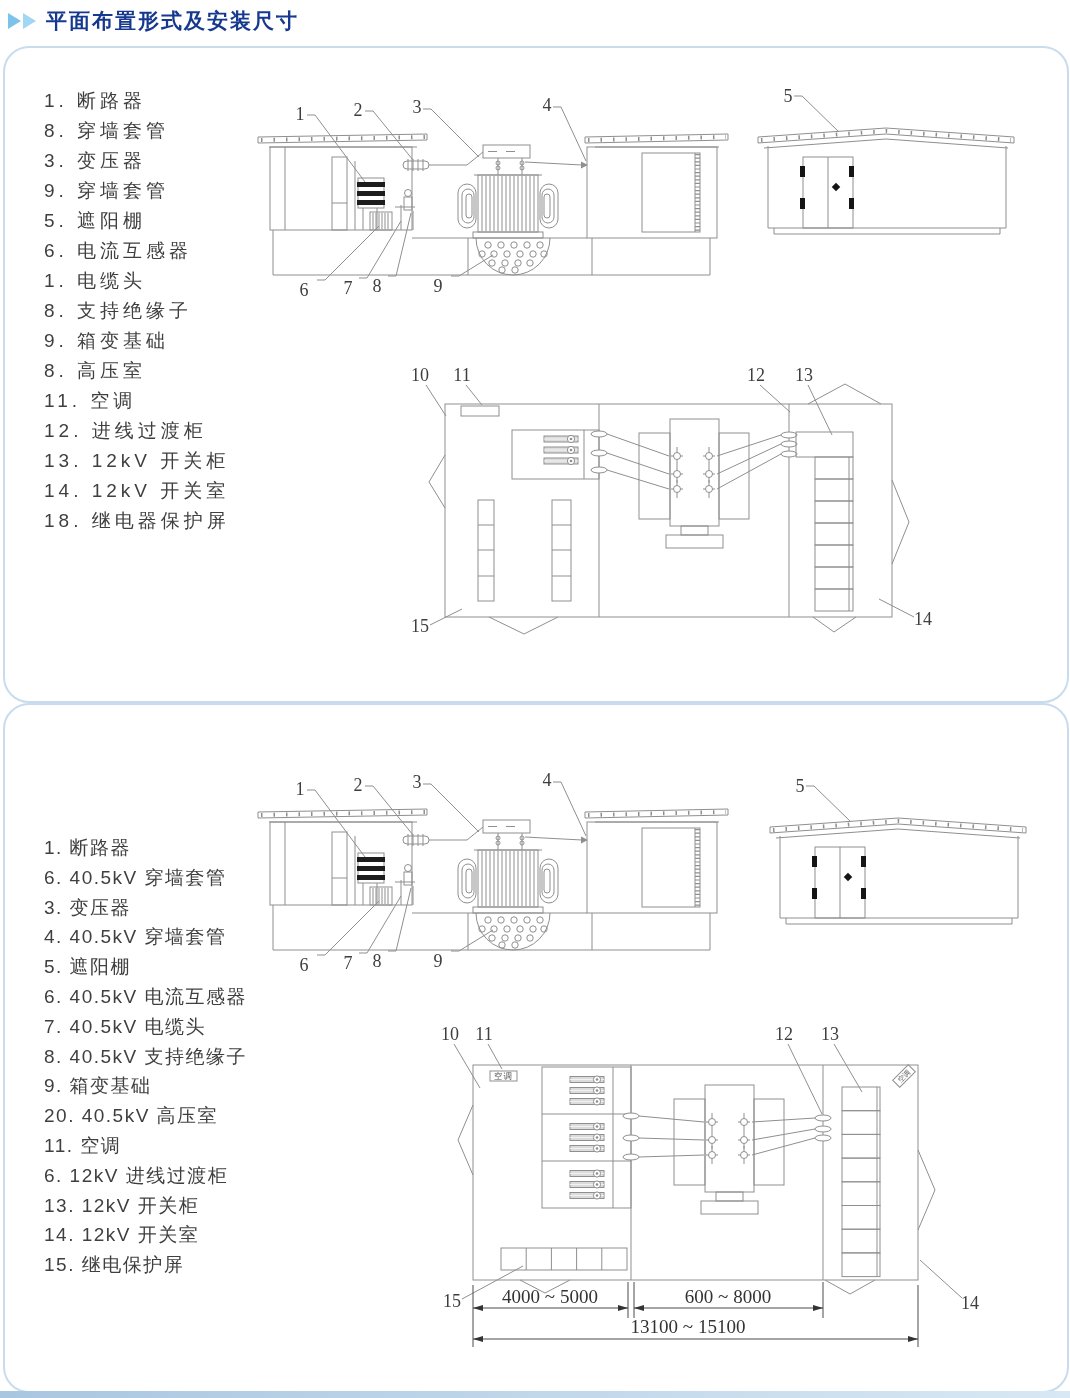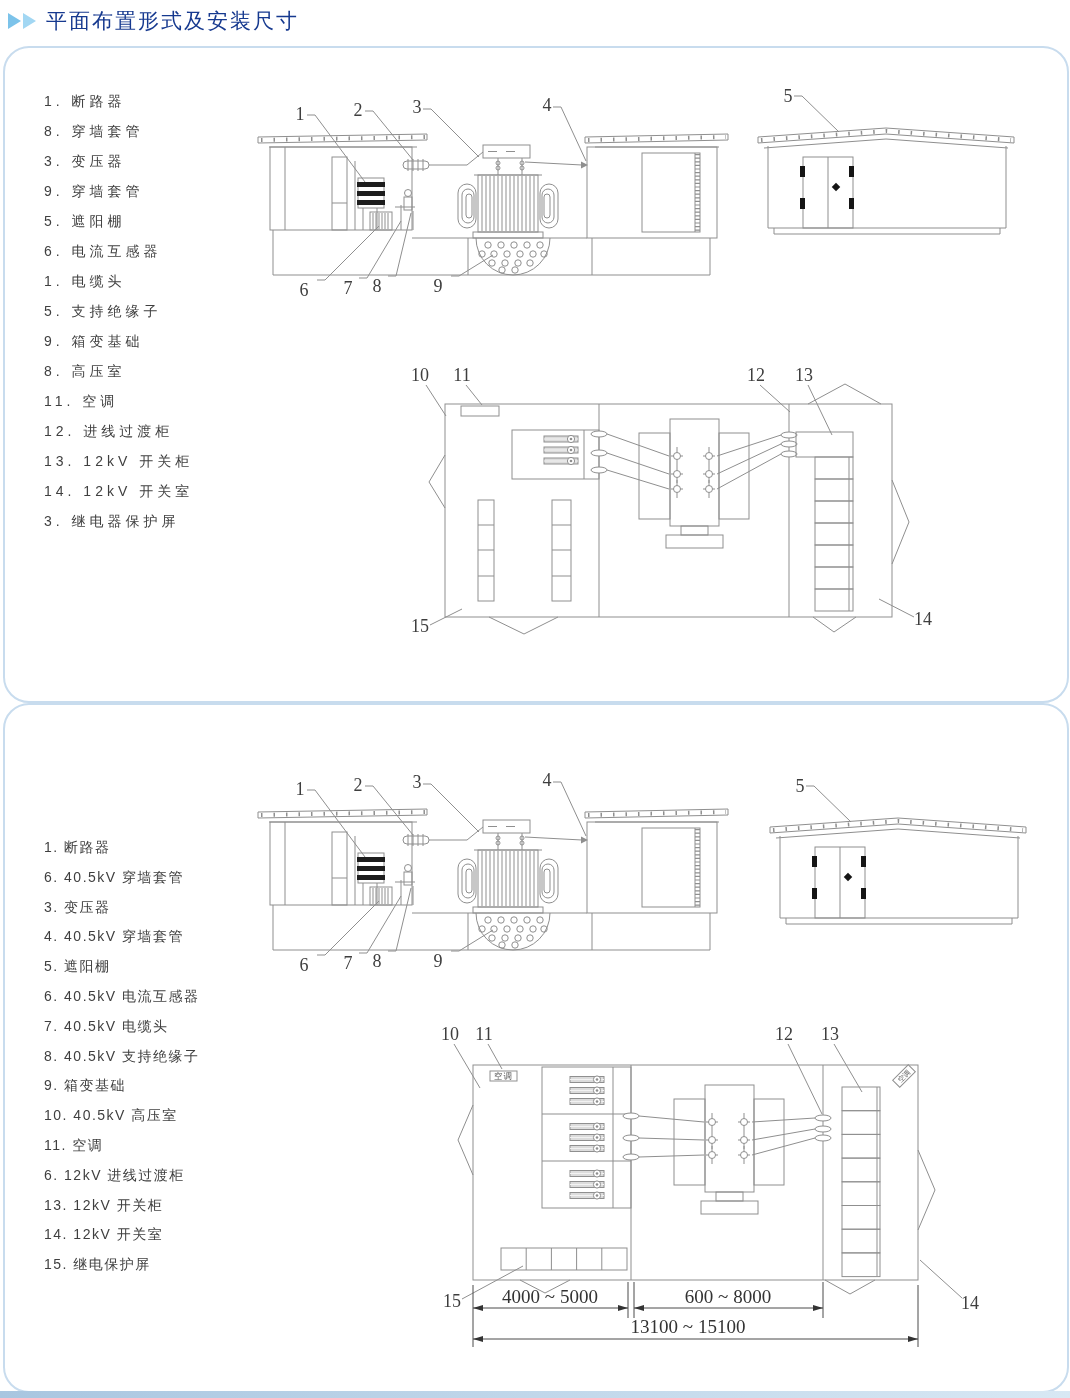--- a/index.html
+++ b/index.html
@@ -2,27 +2,27 @@
 <html><head>
 <meta charset="utf-8">
 <style>
   html,body{margin:0;padding:0;background:#fff;}
   #page{position:relative;width:1070px;height:1398px;background:#fff;overflow:hidden;
         font-family:"Liberation Sans",sans-serif;}
   .hdr{position:absolute;left:8px;top:6px;height:30px;display:flex;align-items:center;}
   .tri{width:0;height:0;border-top:8px solid transparent;border-bottom:8px solid transparent;
        border-left:13px solid #7cc3ea;margin-right:2px;}
   .tri2{border-left-color:#a2d7f3;}
-  .title{margin-left:8px;font-size:21px;font-weight:normal;color:#16398f;letter-spacing:2px;}
+  .title{margin-left:8px;font-size:21px;font-weight:bold;color:#16398f;letter-spacing:2px;}
   .panel{position:absolute;left:3px;width:1062px;border:2px solid #c8dcee;border-radius:26px;background:#fff;}
   #panel-top{top:46px;height:653px;}
   #panel-bottom{top:703px;height:686px;}
   .bottom-bar{position:absolute;left:0;top:1391px;width:1070px;height:7px;
               background:linear-gradient(90deg,#a9c6e0,#d8e8f4);}
-  .legend{position:absolute;color:#3f3f3f;font-size:14px;}
+  .legend{position:absolute;color:#3f3f3f;font-size:19px;}
   #legend-top{left:44px;top:86px;line-height:30px;letter-spacing:4px;}
   #legend-bottom{left:44px;top:833px;line-height:29.8px;letter-spacing:1.5px;}
   svg{position:absolute;overflow:visible;}
   .draw{stroke:#8f8f8f;fill:none;stroke-width:1;}
   .co{font:18px "Liberation Serif",serif;fill:#3e3e3e;text-anchor:middle;}
   .dim{font:19px "Liberation Serif",serif;fill:#333;text-anchor:middle;}
   .acl{font:8.5px "Liberation Sans",sans-serif;fill:#555;text-anchor:middle;letter-spacing:1px;}
   .acl2{font:7px "Liberation Sans",sans-serif;fill:#555;text-anchor:middle;}
   .dimline{stroke:#4a4a4a;fill:none;stroke-width:1;}
   .dimarrow{fill:#333;stroke:none;}
@@ -215,28 +215,28 @@
   <div class="panel" id="panel-bottom"></div>
 
   <div class="legend" id="legend-top">
     <div>1. 断路器</div>
     <div>8. 穿墙套管</div>
     <div>3. 变压器</div>
     <div>9. 穿墙套管</div>
     <div>5. 遮阳棚</div>
     <div>6. 电流互感器</div>
     <div>1. 电缆头</div>
-    <div>5. 支持绝缘子</div>
+    <div>8. 支持绝缘子</div>
     <div>9. 箱变基础</div>
     <div>8. 高压室</div>
     <div>11. 空调</div>
     <div>12. 进线过渡柜</div>
     <div>13. 12kV 开关柜</div>
     <div>14. 12kV 开关室</div>
-    <div>3. 继电器保护屏</div>
+    <div>18. 继电器保护屏</div>
   </div>
 
   <svg style="left:255px;top:85px" width="475" height="235" viewBox="0 0 475 235">
     <use href="#g-elev"></use>
     <text class="co" x="45" y="35">1</text>
     <text class="co" x="103" y="31">2</text>
     <text class="co" x="162" y="28">3</text>
     <text class="co" x="292" y="26">4</text>
     <text class="co" x="49" y="211">6</text>
     <text class="co" x="93" y="209">7</text>
@@ -314,21 +314,21 @@
   <div class="legend" id="legend-bottom">
     <div>1. 断路器</div>
     <div>6. 40.5kV 穿墙套管</div>
     <div>3. 变压器</div>
     <div>4. 40.5kV 穿墙套管</div>
     <div>5. 遮阳棚</div>
     <div>6. 40.5kV 电流互感器</div>
     <div>7. 40.5kV 电缆头</div>
     <div>8. 40.5kV 支持绝缘子</div>
     <div>9. 箱变基础</div>
-    <div>10. 40.5kV 高压室</div>
+    <div>20. 40.5kV 高压室</div>
     <div>11. 空调</div>
     <div>6. 12kV 进线过渡柜</div>
     <div>13. 12kV 开关柜</div>
     <div>14. 12kV 开关室</div>
     <div>15. 继电保护屏</div>
   </div>
 
   <svg style="left:255px;top:760px" width="475" height="235" viewBox="0 0 475 235">
     <use href="#g-elev"></use>
     <text class="co" x="45" y="35">1</text>

